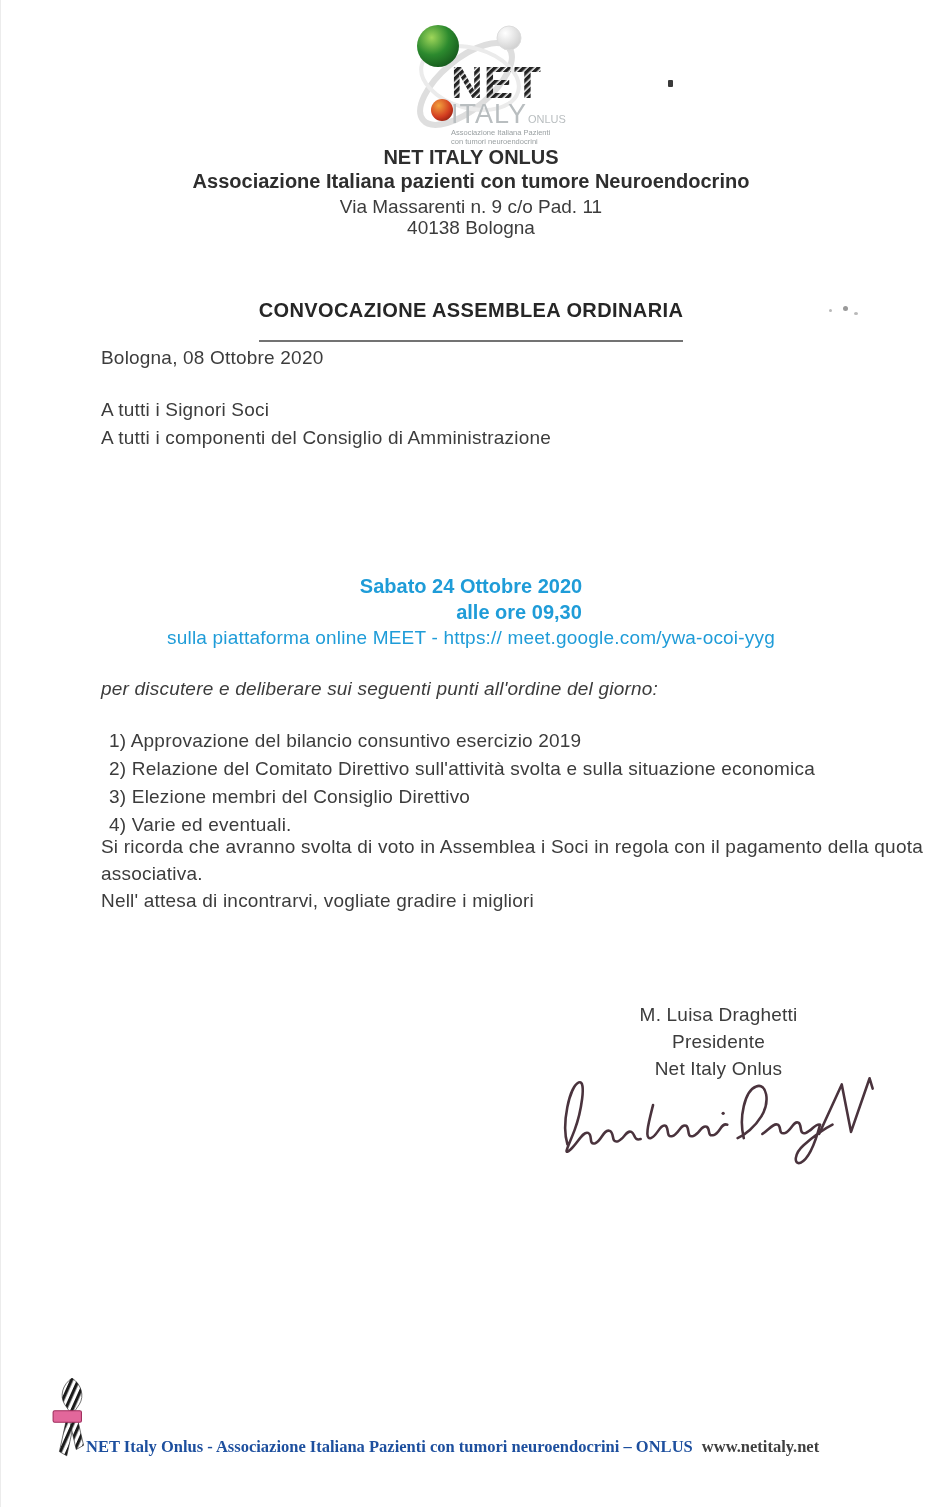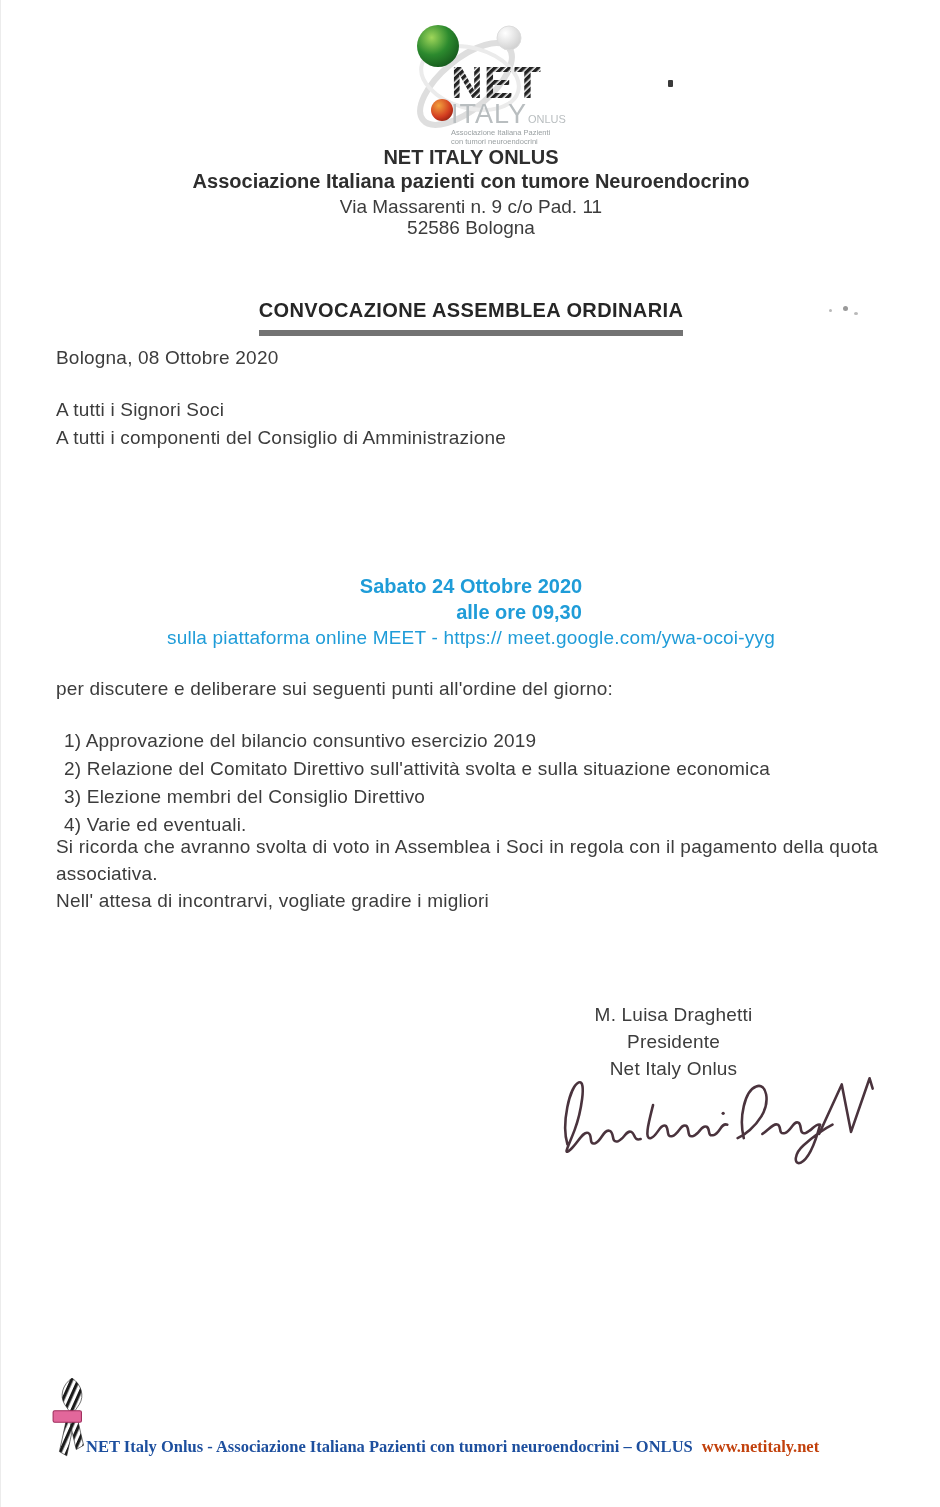--- a/index.html
+++ b/index.html
@@ -4,50 +4,50 @@
 <style>
   html,body{margin:0;padding:0;background:#ffffff;}
   .page{
     position:relative;width:940px;height:1507px;background:#ffffff;
     font-family:"Liberation Sans",sans-serif;color:#3c3c3c;overflow:hidden;
     border-left:1px solid #ececec;
   }
   .abs{position:absolute;}
   .centered{left:0;width:940px;text-align:center;}
   .bold{font-weight:bold;}
-  .body-sz{font-size:19px;letter-spacing:0.2px;}
+  .body-sz{font-size:19px;letter-spacing:0.2px;margin-left:45px;}
   
   .logo-wrap{left:395px;top:22px;width:200px;height:130px;}
   .org-name{top:146px;font-size:20px;color:#2e2e2e;}
   .org-subtitle{top:170px;font-size:20px;color:#2e2e2e;}
   .addr1{top:196px;font-size:19px;}
   .addr2{top:217px;font-size:19px;}
   .fiscal{top:238px;font-size:19px;}
   
   .doc-title{top:299px;font-size:20px;color:#262626;letter-spacing:0.4px;}
-  .doc-title span{display:inline-block;border-bottom:6px solid #737373;padding-bottom:8px;}
+  .doc-title span{display:inline-block;border-bottom:2px solid #737373;padding-bottom:18px;}
   
   .date-line{left:55px;top:347px;}
   .recipients{left:55px;top:396px;line-height:28px;}
   .convocation{left:55px;top:497px;width:795px;line-height:28px;}
   .blue{color:#1f9cd8;}
   .meet-date{top:575px;font-size:20px;}
   .meet-time{top:601px;font-size:20px;padding-left:48px;}
   .meet-platform{top:627px;font-size:19px;letter-spacing:0.2px;}
-  .agenda-intro{left:55px;top:678px;}
+  .agenda-intro{left:55px;top:678px;font-style:italic;}
   .agenda{left:63px;top:727px;line-height:28px;}
   .notes{left:55px;top:833px;width:845px;line-height:27px;}
   
   .sig-block{left:555px;top:1001px;width:235px;text-align:center;line-height:27px;}
   .sig-svg{left:552px;top:1070px;width:330px;height:98px;}
   
   .ribbon{left:50px;top:1376px;width:42px;height:84px;}
   .footer-line{left:85px;top:1437px;font-family:"Liberation Serif",serif;font-size:16.5px;font-weight:bold;white-space:nowrap;}
   .footer-blue{color:#1d4f9e;}
-  .footer-site{color:#c2410c;margin-left:5px;}
+  .footer-site{color:#404040;margin-left:5px;}
   
   .speck{background:#3a3a3a;border-radius:1px;}
   .speck-faint{background:#b9b9b9;border-radius:50%;}
 </style>
 </head>
 <body>
 
 <div class="page">
 
   <div class="abs logo-wrap">
@@ -81,21 +81,21 @@
       <text x="55" y="101" font-family="'Liberation Sans',sans-serif" font-size="27" letter-spacing="1" fill="#b9bec0">ITALY</text>
       <text x="132" y="101" font-family="'Liberation Sans',sans-serif" font-size="11" fill="#b9bec0">ONLUS</text>
       <text x="55" y="113" font-family="'Liberation Sans',sans-serif" font-size="7.5" fill="#9aa0a2">Associazione Italiana Pazienti</text>
       <text x="55" y="122" font-family="'Liberation Sans',sans-serif" font-size="7.5" fill="#9aa0a2">con tumori neuroendocrini</text>
     </svg>
   </div>
 
   <div class="abs centered bold org-name">NET ITALY ONLUS</div>
   <div class="abs centered bold org-subtitle">Associazione Italiana pazienti con tumore Neuroendocrino</div>
   <div class="abs centered addr1">Via Massarenti n. 9 c/o Pad. 11</div>
-  <div class="abs centered addr2">52586 Bologna</div>
+  <div class="abs centered addr2">40138 Bologna</div>
 
   <div class="abs centered bold doc-title">
     <span>CONVOCAZIONE ASSEMBLEA ORDINARIA</span>
   </div>
 
   <div class="abs body-sz date-line">Bologna, 08 Ottobre 2020</div>
   <div class="abs body-sz recipients">
     <div>A tutti i Signori Soci</div>
     <div>A tutti i componenti del Consiglio di Amministrazione</div>
   </div>

